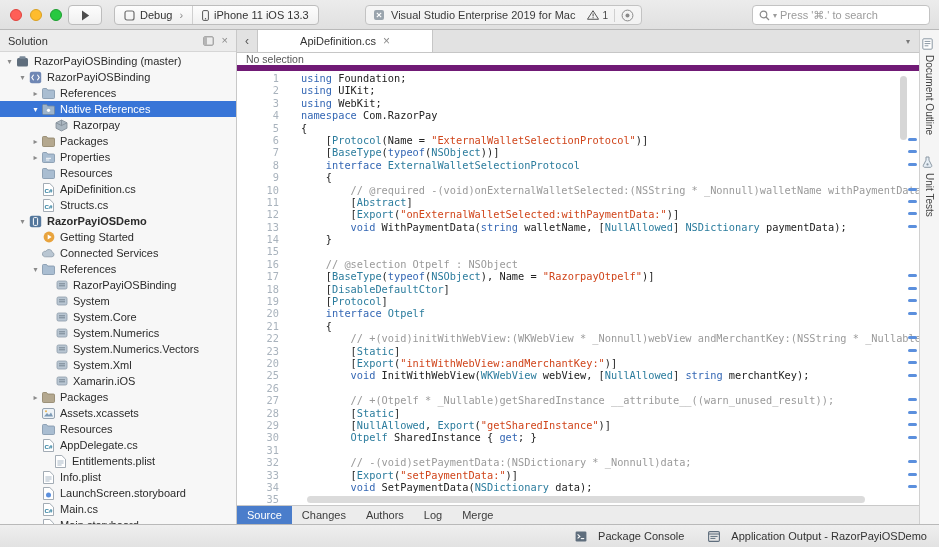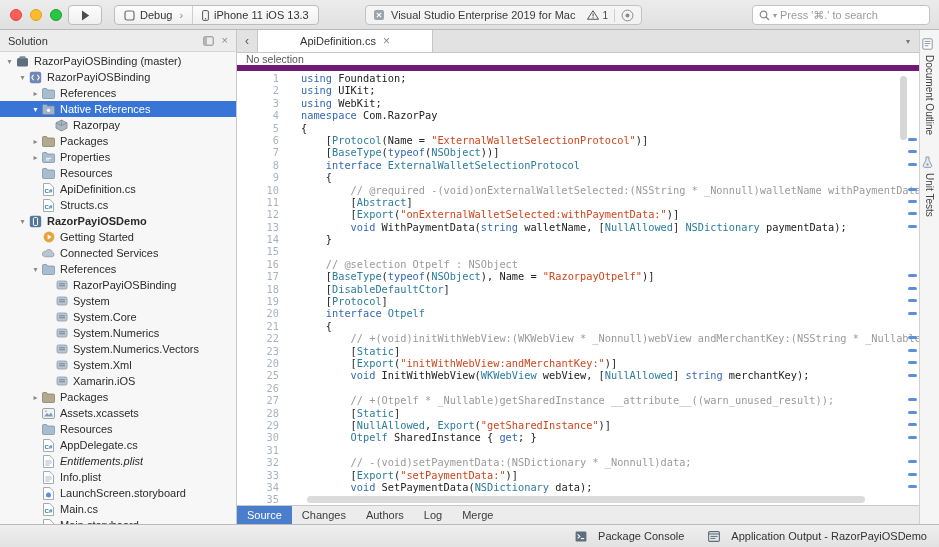--- a/index.html
+++ b/index.html
@@ -417,21 +417,21 @@
           <div class="tree-row" style="padding-left: 30px;">
             <span class="disc"></span>
             <span class="ticon">
               <svg width="11" height="13" viewBox="0 0 11 13">
                 <path d="M0.5 0.5 h6.3 l3.7 3.7 v8.3 h-10 z" fill="#fff" stroke="#98a3ad" stroke-width="0.9"></path>
                 <text x="1.6" y="10.4" font-size="6.2" font-weight="bold" fill="#2b7c9d" font-family="sans-serif">C#</text>
               </svg>
             </span>
             <span class="tlabel">AppDelegate.cs</span>
           </div>
-          <div class="tree-row" style="padding-left: 30px; font-style: italic;">
+          <div class="tree-row" style="padding-left: 42px;">
             <span class="disc"></span>
             <span class="ticon">
               <svg width="11" height="13" viewBox="0 0 11 13">
                 <path d="M0.5 0.5 h6.3 l3.7 3.7 v8.3 h-10 z" fill="#fff" stroke="#98a3ad" stroke-width="0.9"></path>
                 <path d="M2.4 6 h6.2 M2.4 8 h6.2 M2.4 10 h4.2" stroke="#9fb0bf" stroke-width="0.9"></path>
               </svg>
             </span>
             <span class="tlabel">Entitlements.plist</span>
           </div>
           <div class="tree-row" style="padding-left: 30px;">

